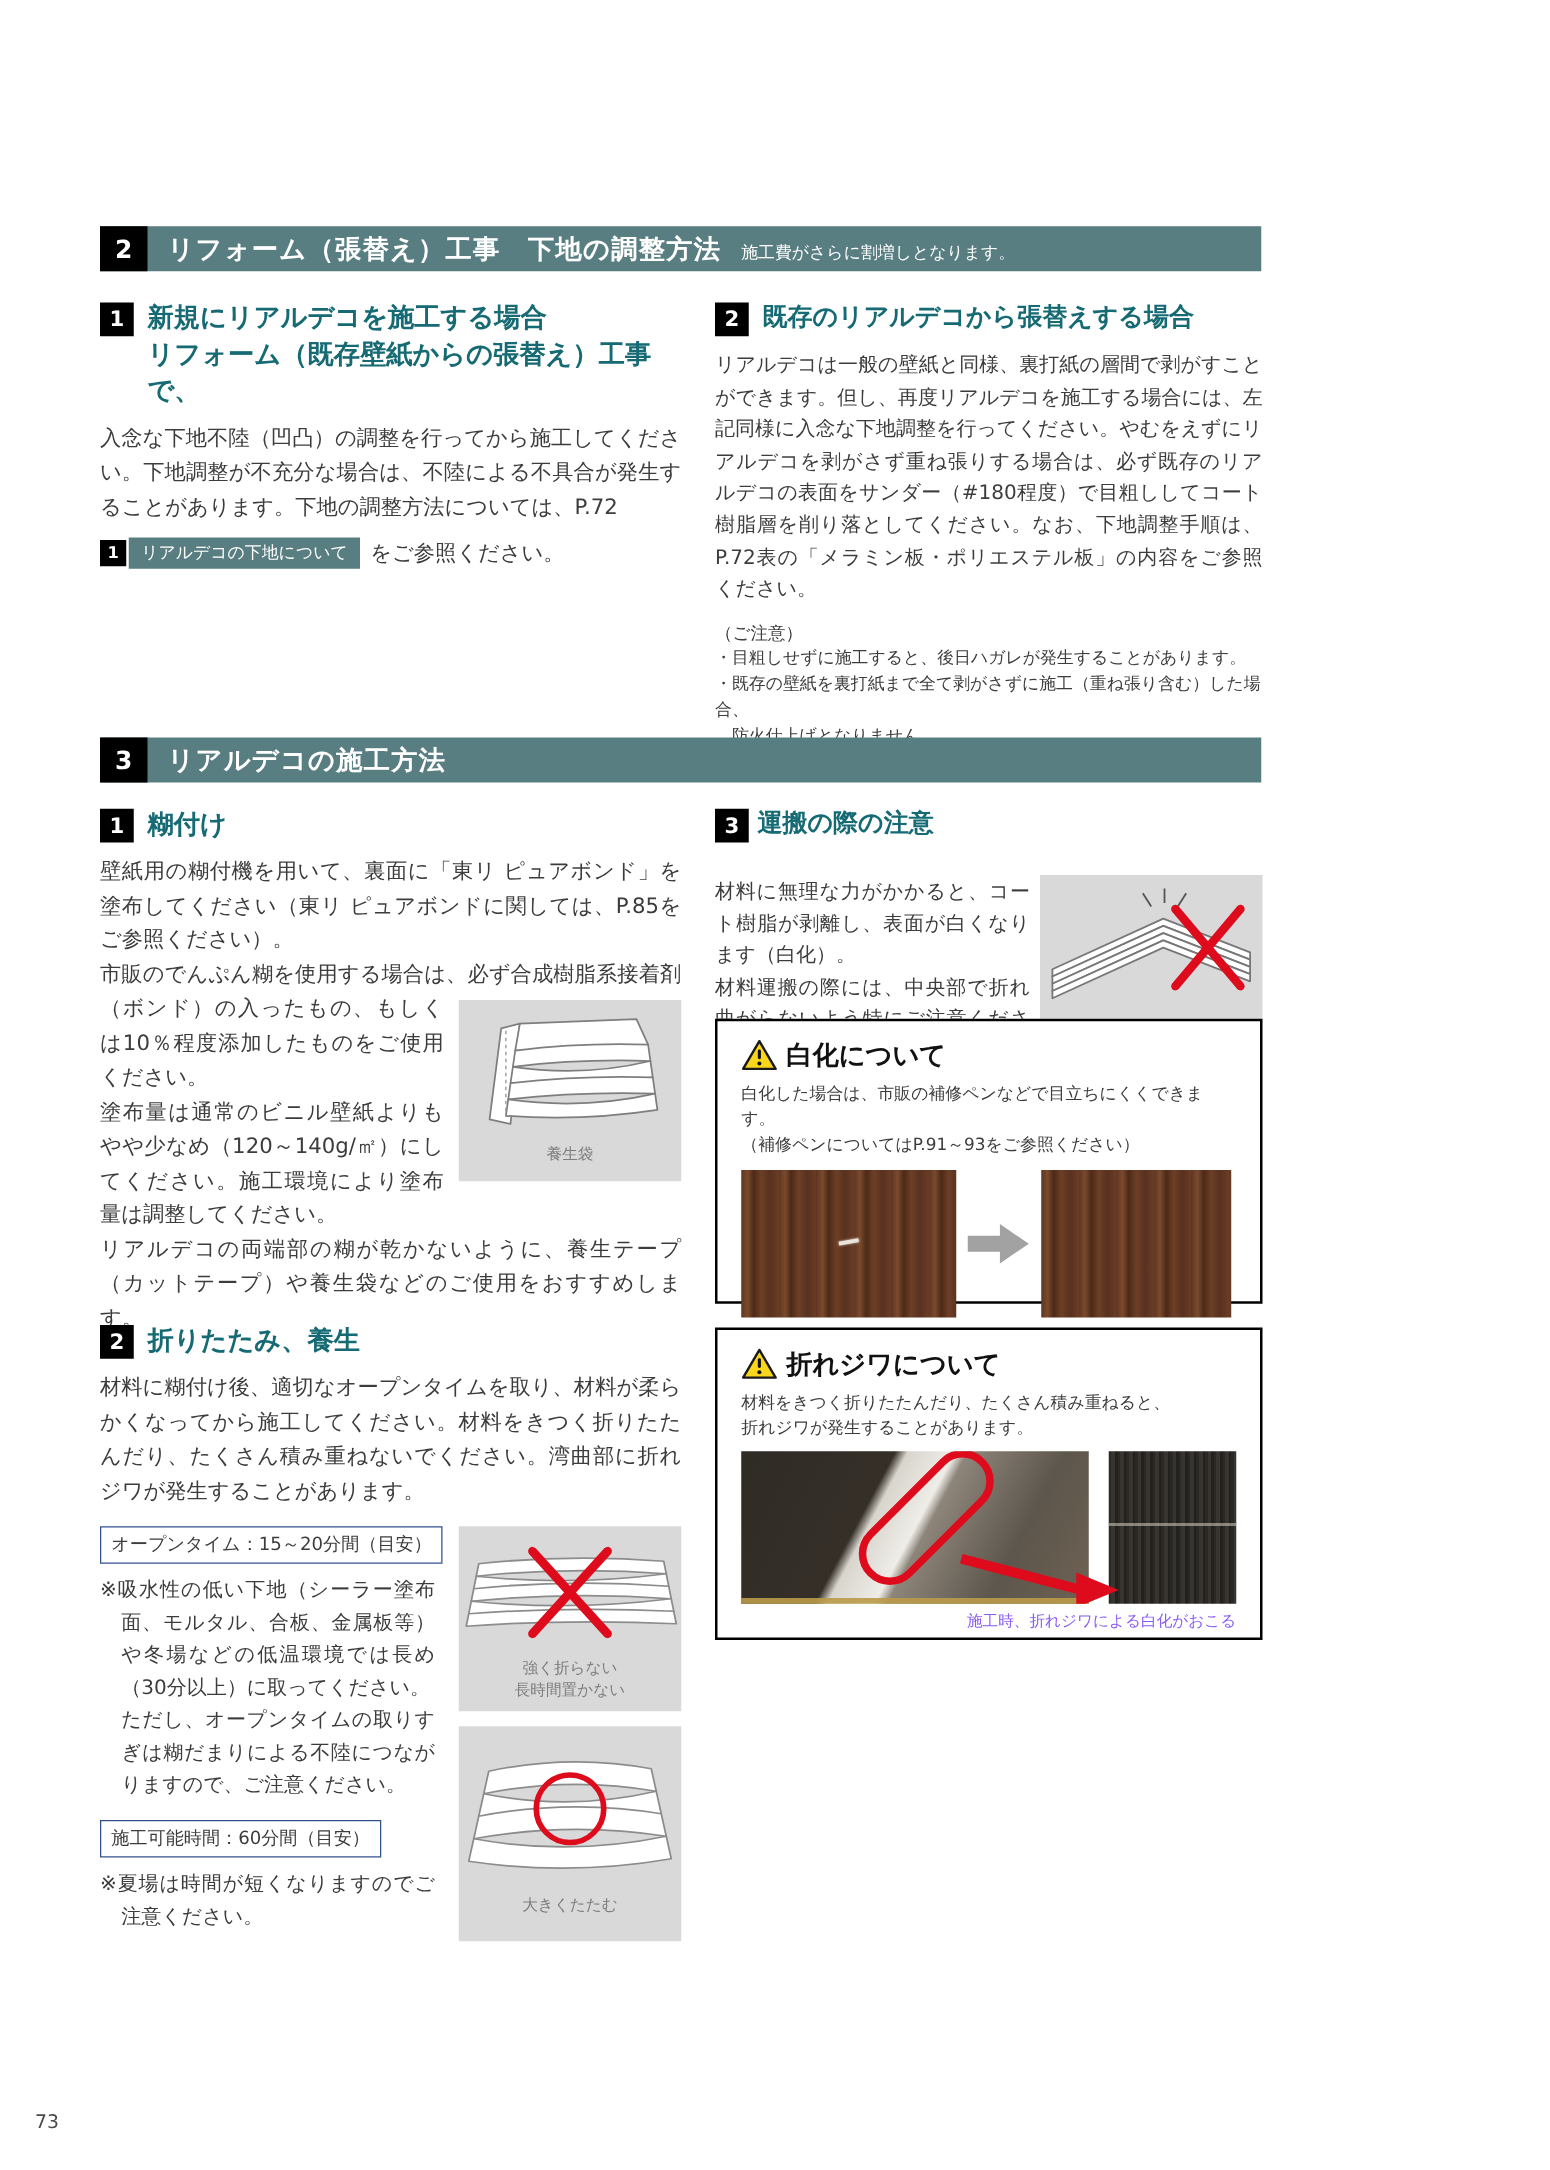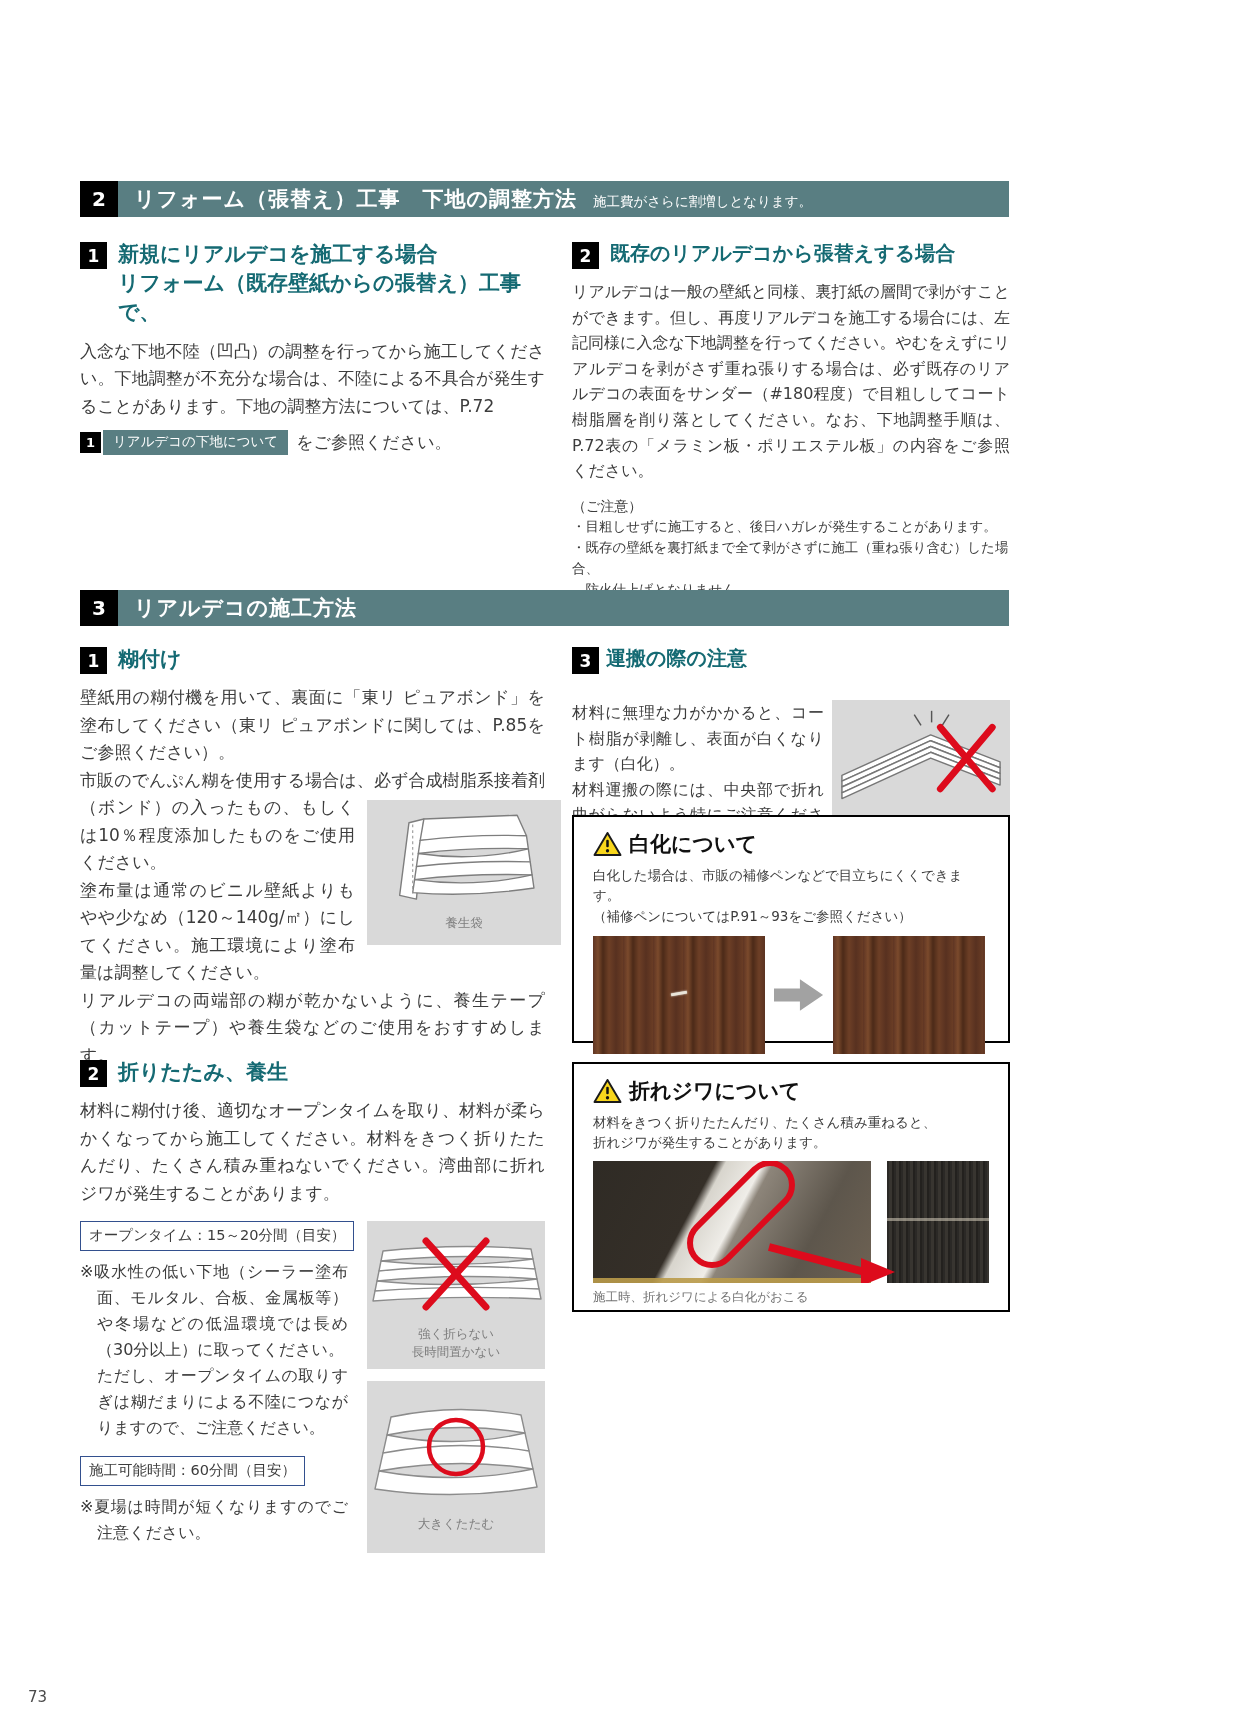--- a/index.html
+++ b/index.html
@@ -27,21 +27,21 @@
   .ref-suffix{font-size:17px;margin-left:8px;color:#3c3c3c;}
 
   .note-title{font-size:14px;margin-top:14px;color:#3c3c3c;}
   .note-line{font-size:13.5px;line-height:1.55;color:#3c3c3c;}
 
   
   .fig-box{background:#d9d9d9;display:flex;flex-direction:column;align-items:center;justify-content:flex-start;}
   .fig-cap{font-size:12.5px;color:#7d7d7d;line-height:1.45;text-align:center;}
 
   .fig-float{float:right;width:178px;margin:6px 0 8px 12px;}
-  .fig-float .fig-box{width:194px;height:145px;padding-top:6px;box-sizing:border-box;}
+  .fig-float .fig-box{width:178px;height:145px;padding-top:6px;box-sizing:border-box;}
 
   
   .frame-label{display:inline-block;border:1px solid #33508e;color:#3c3c3c;font-size:14.5px;padding:4px 8px 5px;white-space:nowrap;}
   .hang{padding-left:17px;text-indent:-17px;}
 
   
   .warn-box{position:absolute;left:572px;width:438px;border:2px solid #000;box-sizing:border-box;background:#fff;padding:13px 19px 14px;}
   .warn-title-row{display:flex;align-items:center;}
   .warn-title{font-size:21px;font-weight:bold;color:#111;margin-left:7px;}
   .warn-line{font-size:13.5px;line-height:1.5;color:#3c3c3c;}
@@ -250,18 +250,18 @@
     <div class="warn-line">折れジワが発生することがあります。</div>
     <div style="display:flex;justify-content:space-between;margin-top:8px;position:relative;">
       <div class="photo-left"></div>
       <div class="photo-right"></div>
       <svg width="398" height="122" viewBox="0 0 398 122" style="position:absolute;left:0;top:0;pointer-events:none;">
         <rect x="126" y="-10" width="44" height="126" rx="22" fill="none" stroke="#dd0b1c" stroke-width="6" transform="rotate(45 148 53)"></rect>
         <line x1="176" y1="86" x2="272" y2="111" stroke="#dd0b1c" stroke-width="8"></line>
         <polygon points="268,97 302,111 268,125" fill="#dd0b1c"></polygon>
       </svg>
     </div>
-    <div class="fig-cap" style="text-align:left;color:#737373;font-size:12.5px;margin-top:5px;">施工時、折れジワによる白化がおこる</div>
+    <div class="fig-cap" style="text-align:right;color:#8b5cf6;font-size:12.5px;margin-top:5px;">施工時、折れジワによる白化がおこる</div>
   </div>
 
   <div class="page-num">73</div>
 
 </div>
 
 </body></html>

